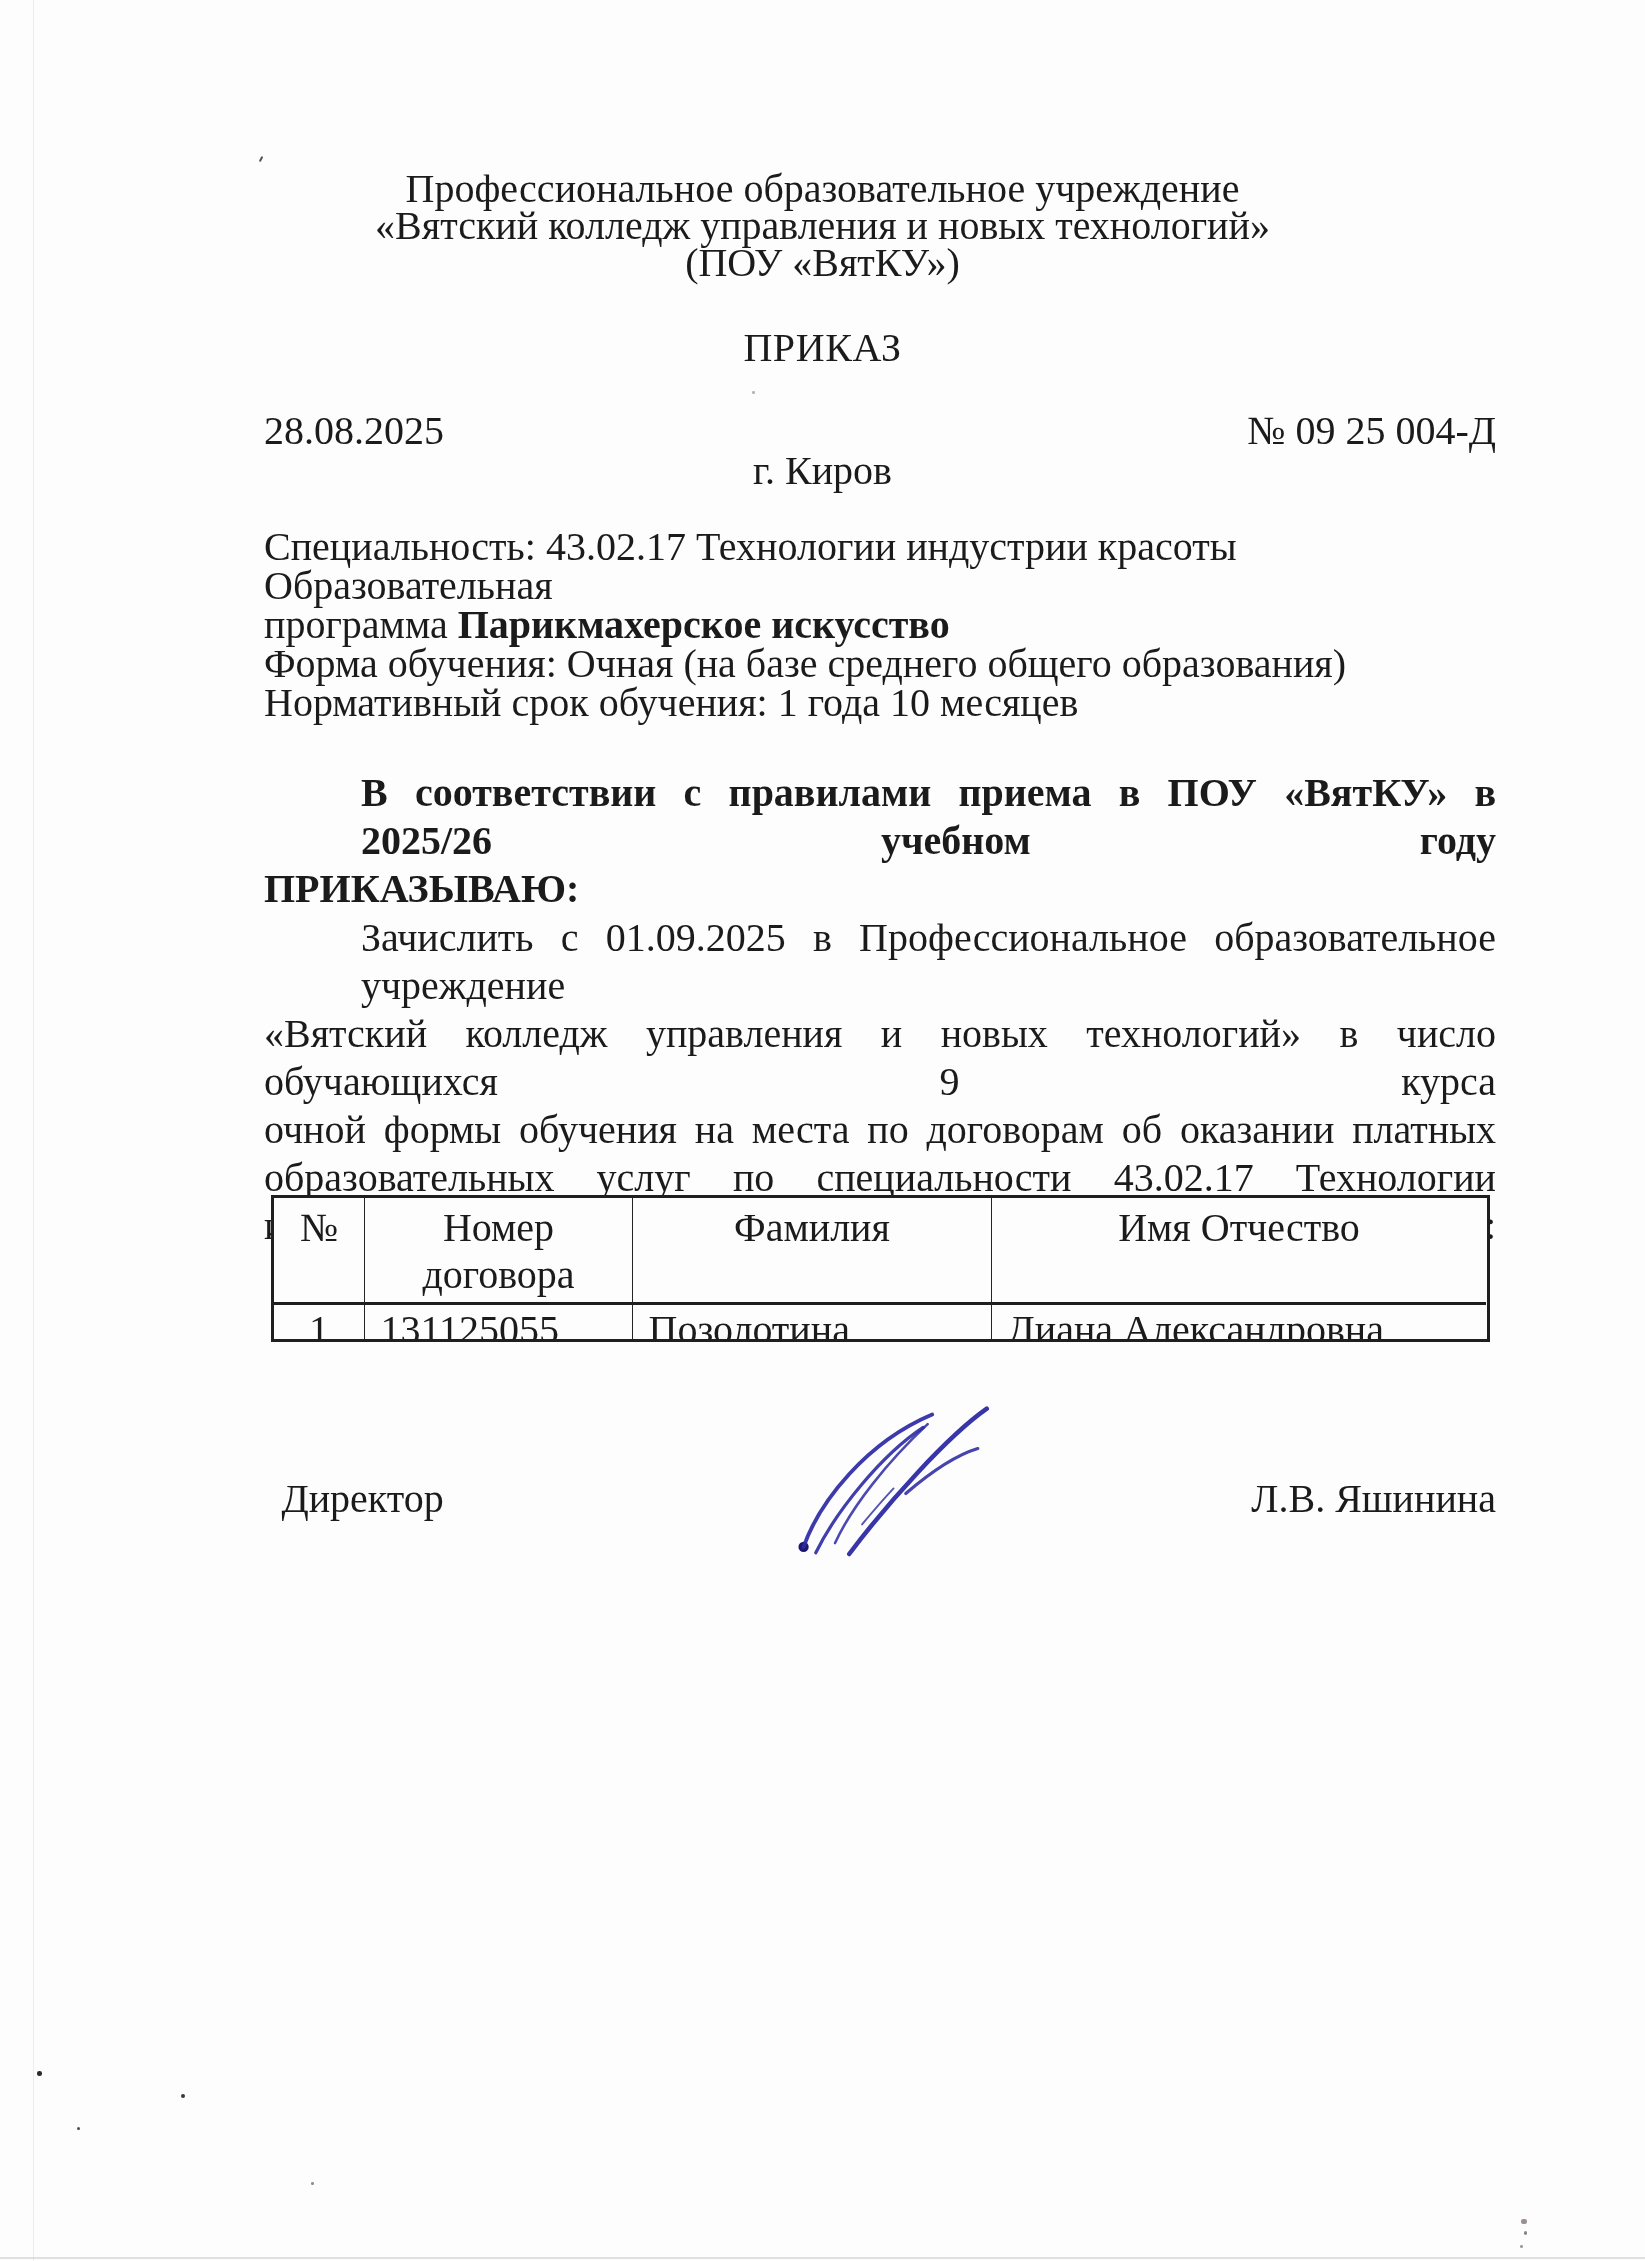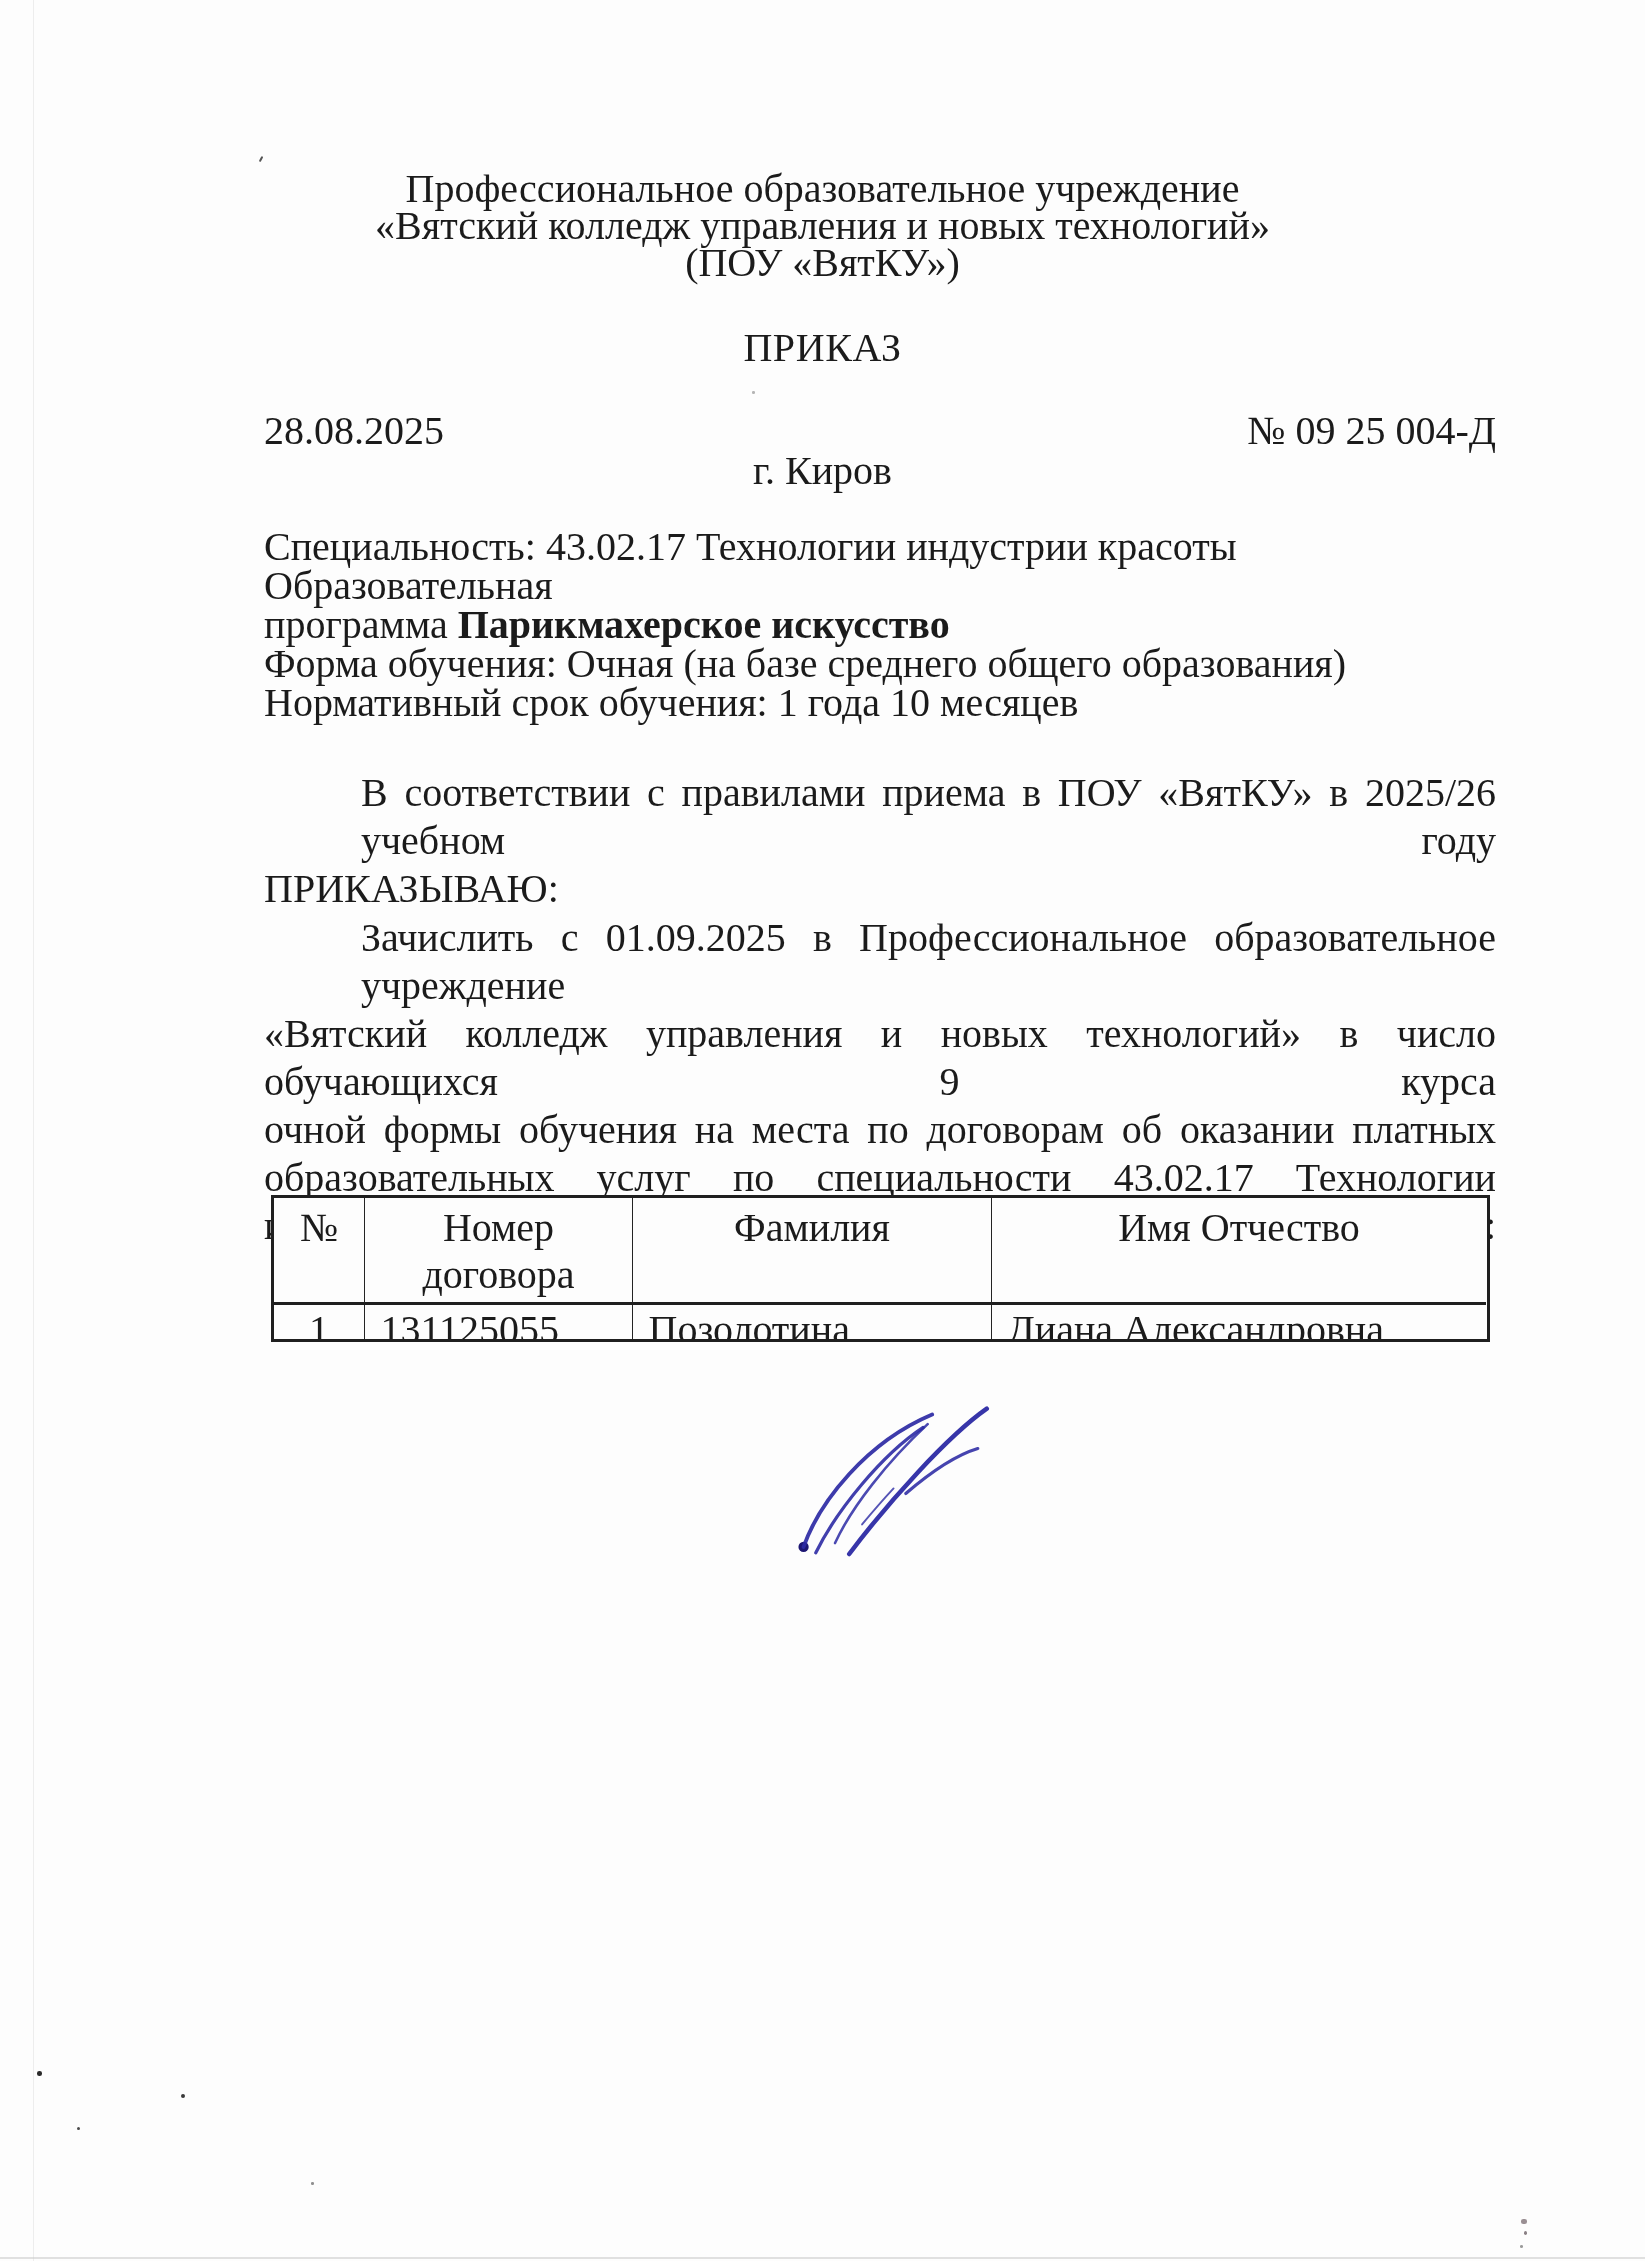--- a/index.html
+++ b/index.html
@@ -15,21 +15,21 @@
   .abs{position:absolute;}
   .centered{left:0;width:1645px;text-align:center;}
   .content{left:264px;width:1232px;}
 
   .org-header{top:170px;line-height:37px;}
   .doc-title{top:324px;letter-spacing:0.6px;}
   .date-row{top:407px;display:flex;justify-content:space-between;align-items:flex-start;}
   .city{top:447px;}
   .subject{top:527px;line-height:39px;}
   .subject .b{font-weight:700;}
-  .intro{top:769px;line-height:48px;}
+  .intro{top:769px;line-height:48px;font-weight:bold;}
   .order{top:914px;line-height:48px;}
   .jline{text-align:justify;text-align-last:justify;}
   .indent{padding-left:97px;}
 
   .enroll-table{
     top:1195px;left:271px;width:1219px;
     border:3.2px solid #1f1f1f;
     box-sizing:border-box;
     display:grid;
     grid-template-columns:91px 268px 359px 494px;
@@ -97,20 +97,24 @@
     <div class="cell hd v cen">Номер договора</div>
     <div class="cell hd v cen">Фамилия</div>
     <div class="cell hd cen">Имя Отчество</div>
 
     <div class="cell dt v cen">1</div>
     <div class="cell dt v left">131125055</div>
     <div class="cell dt v left">Позолотина</div>
     <div class="cell dt left">Диана Александровна</div>
   </div>
 
+  <div class="abs content sign-row">
+    <span class="sign-role">Директор</span>
+    <span>Л.В. Яшинина</span>
+  </div>
 
   <svg class="abs sig-svg" width="219" height="180" viewBox="0 0 340 280" fill="none">
     <circle cx="27" cy="241" r="8" fill="#1d1673"></circle>
     <path d="M 27 241 C 52 170 125 78 227 35" stroke-width="6" stroke-linecap="round" opacity="0.92" stroke="#2c2aa4"></path>
     <path d="M 46 250 C 78 185 148 98 213 55" stroke-width="5" stroke-linecap="round" opacity="0.9" stroke="#2c2aa4"></path>
     <path d="M 76 235 C 102 178 158 108 220 50" stroke-width="4" stroke-linecap="round" opacity="0.85" stroke="#2c2aa4"></path>
     <path d="M 98 252 C 158 172 252 68 312 26" stroke-width="7" stroke-linecap="round" opacity="0.95" stroke="#2c2aa4"></path>
     <path d="M 186 158 C 228 122 268 97 298 88" stroke-width="5" stroke-linecap="round" opacity="0.88" stroke="#2c2aa4"></path>
     <path d="M 118 206 C 138 182 153 165 167 150" stroke-width="3" stroke-linecap="round" opacity="0.8" stroke="#2c2aa4"></path>
   </svg>

